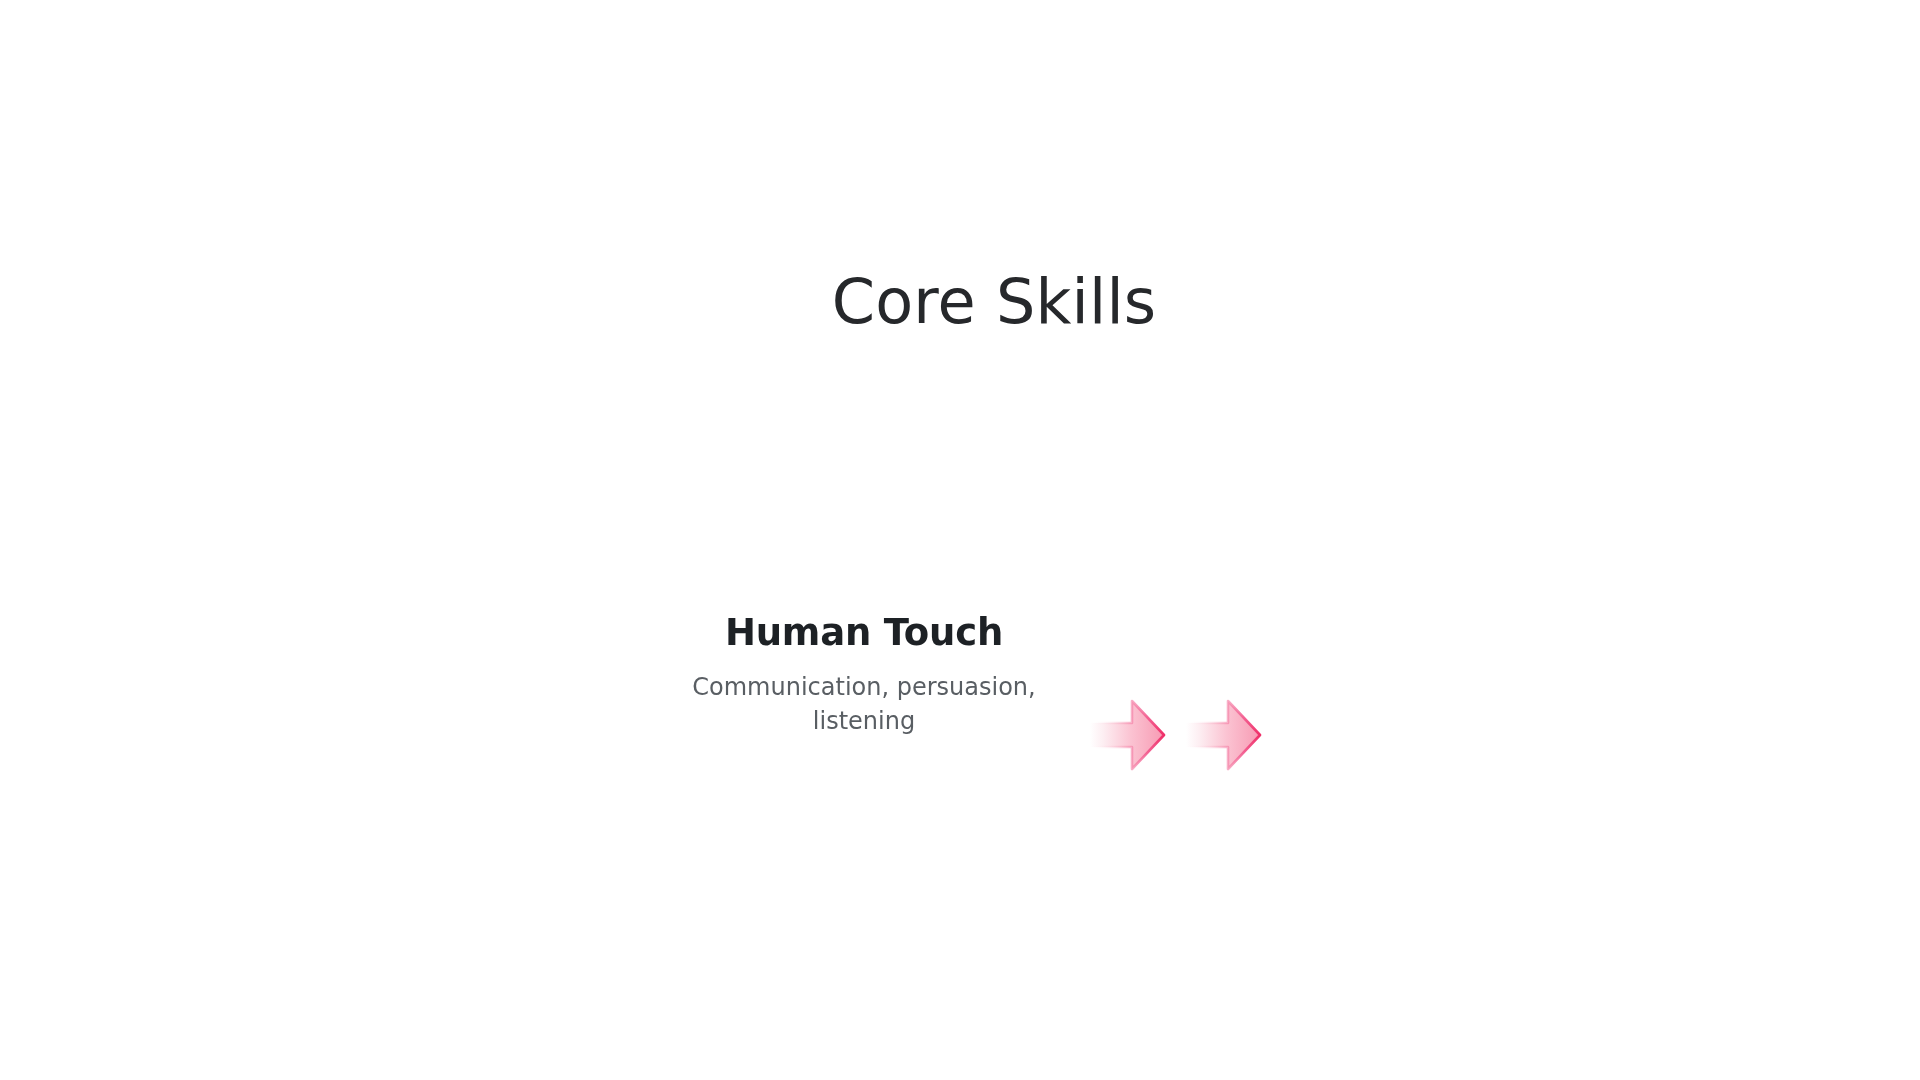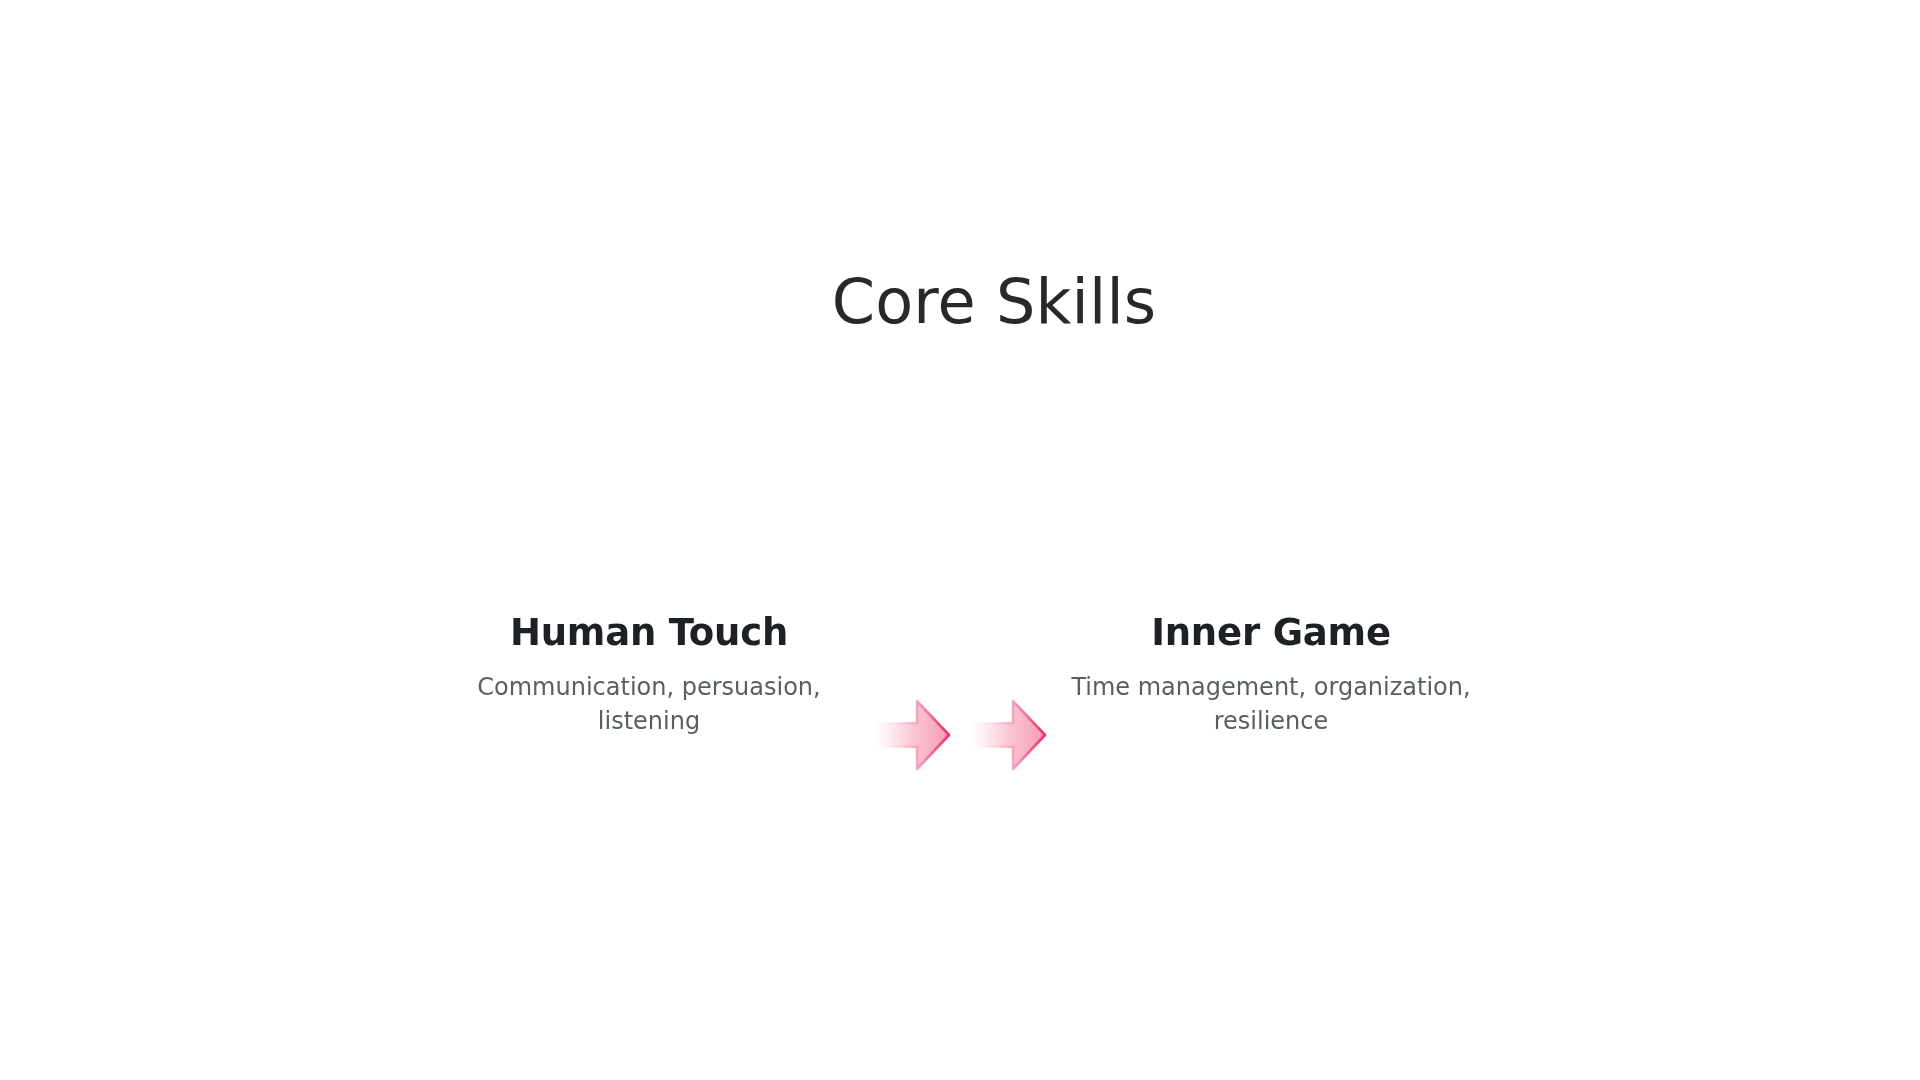--- a/index.html
+++ b/index.html
@@ -158,19 +158,15 @@
               <stop offset="40%" stop-color="#f7a8c0" stop-opacity="0.45"></stop>
               <stop offset="78%" stop-color="#f2548a" stop-opacity="0.9"></stop>
               <stop offset="100%" stop-color="#ef2f68" stop-opacity="1"></stop>
             </linearGradient>
           </defs>
           <path d="M2,25 L44,25 L44,3 L76,37 L44,71 L44,49 L2,49 Z" fill="url(#arrowGrad2)" stroke="url(#arrowStroke2)" stroke-width="2.6" stroke-linejoin="round"></path>
         </svg>
       </span>
     </div>
 
-    <div class="step">
-      <div class="step-title">Inner Game</div>
-      <div class="step-desc">Time management, organization, resilience</div>
-    </div>
 
   </div>
 </div>
 
 </body></html>

